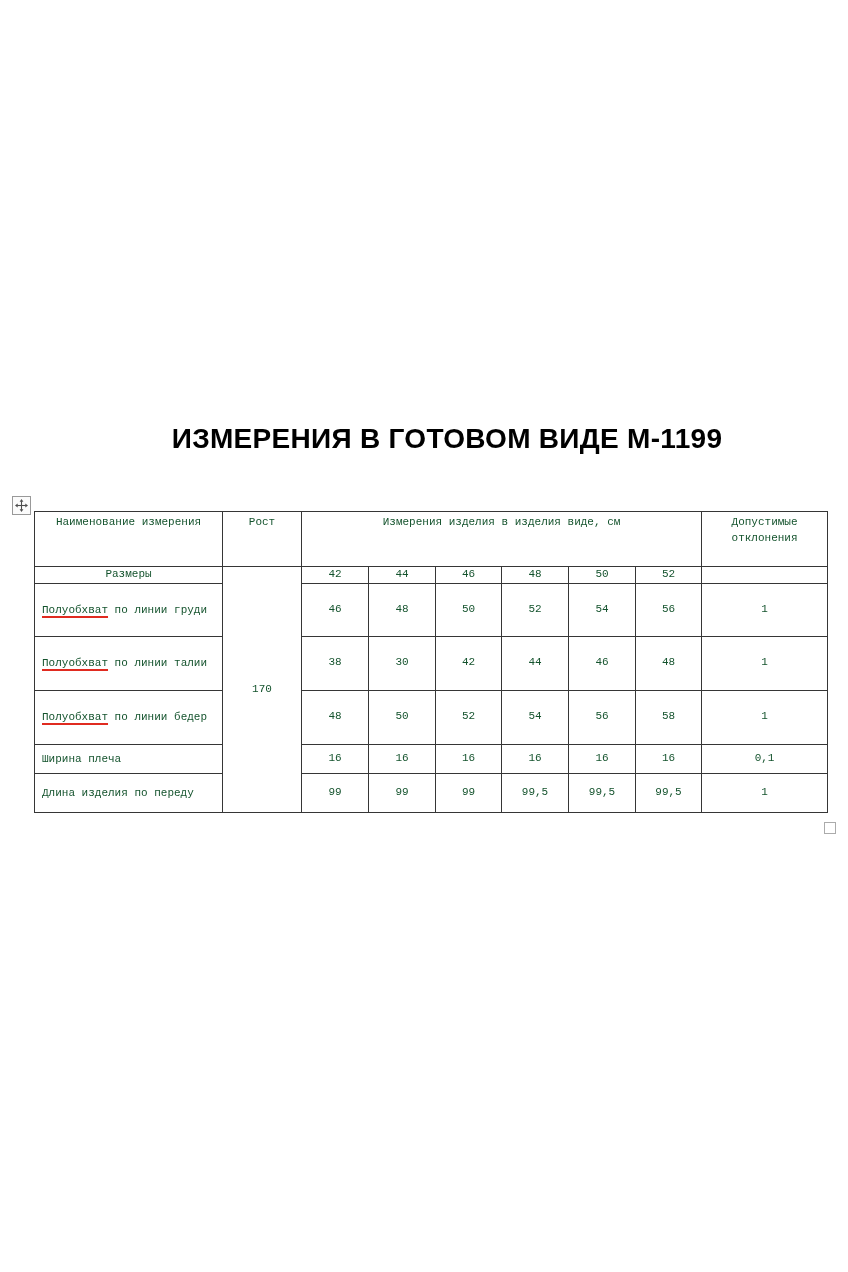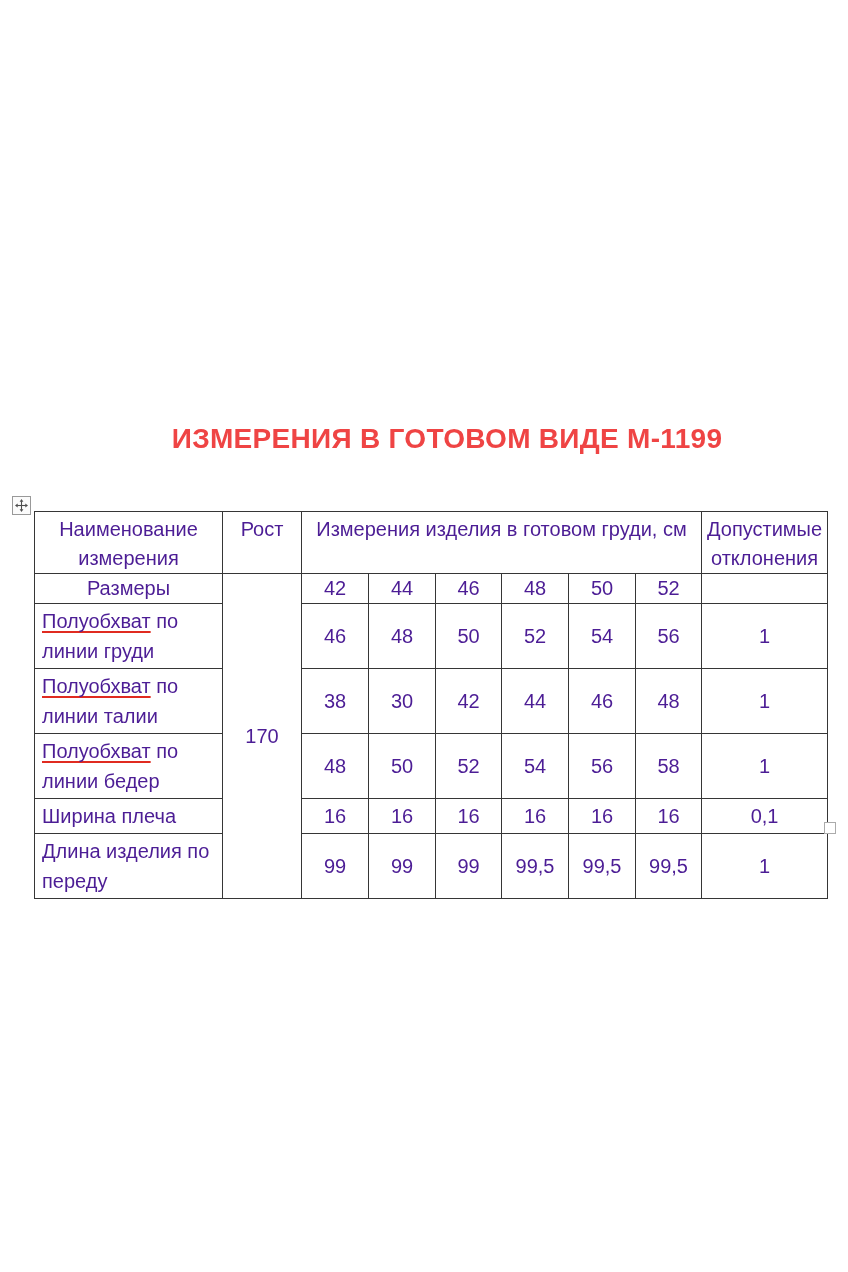--- a/index.html
+++ b/index.html
@@ -1,34 +1,34 @@
 <!DOCTYPE html>
 <html><head>
 <meta charset="utf-8">
 <style>
   html,body{margin:0;padding:0;background:#ffffff;}
   #page{position:relative;width:848px;height:1272px;background:#ffffff;overflow:hidden;
         font-family:"Liberation Sans","DejaVu Sans",sans-serif;color:#272727;}
 
   
   #title{position:absolute;top:423px;left:0;width:100%;padding-left:46px;box-sizing:border-box;
-         text-align:center;font-size:28px;font-weight:600;letter-spacing:.3px;color:#ef4444;}
+         text-align:center;font-size:28px;font-weight:600;letter-spacing:.3px;color:#000000;}
 
   
   #moveHandle{position:absolute;left:12px;top:496px;width:19px;height:19px;box-sizing:border-box;
               border:1px solid #999;background:#fbfbfb;display:flex;align-items:center;justify-content:center;}
 
   
   #resizeHandle{position:absolute;left:824px;top:822px;width:12px;height:12px;box-sizing:border-box;
                 border:1.5px solid #ababab;background:#ffffff;}
 
   
   table#meas{position:absolute;left:34px;top:511px;width:793px;border-collapse:collapse;table-layout:fixed;}
-  #meas td{border:1.5px solid #363636;font-size:20px;color:#4c1d95;padding:0;line-height:1.45;
-           overflow:hidden;}
+  #meas td{border:1.5px solid #363636;font-size:11px;color:#14532d;padding:0;line-height:1.45;
+           overflow:hidden;font-family:Liberation Mono, monospace;}
   #meas td.hdr{vertical-align:top;text-align:center;padding-top:3px;}
   #meas td.c{text-align:center;vertical-align:middle;}
   #meas td.lbl{text-align:left;vertical-align:middle;padding:2px 6px 2px 7px;line-height:1.5;}
   #meas tr.r0{height:55px;}
   #meas tr.r1{height:16px;}
   #meas tr.r2{height:53px;}
   #meas tr.r3{height:54px;}
   #meas tr.r4{height:54px;padding-left:20px;}
   #meas tr.r5{height:29px;margin-left:6px;}
   #meas tr.r6{height:39px;margin-top:21px;}
@@ -68,21 +68,21 @@
         <col style="width:66px">
       <col style="width:67px">
         <col style="width:67px">
         <col style="width:66px">
       <col style="width:126px">
     </colgroup>
     <tbody>
         <tr class="r0">
       <td class="hdr">Наименование измерения</td>
       <td class="hdr">Рост</td>
-      <td class="hdr" colspan="6">Измерения изделия в готовом груди, см</td>
+      <td class="hdr" colspan="6">Измерения изделия в изделия виде, см</td>
       <td class="hdr">Допустимые отклонения</td>
     </tr>
     <tr class="r1">
       <td class="c">Размеры</td>
       <td class="c" rowspan="6">170</td>
       <td class="c">42</td>
       <td class="c">44</td>
       <td class="c">46</td>
       <td class="c">48</td>
       <td class="c">50</td>

